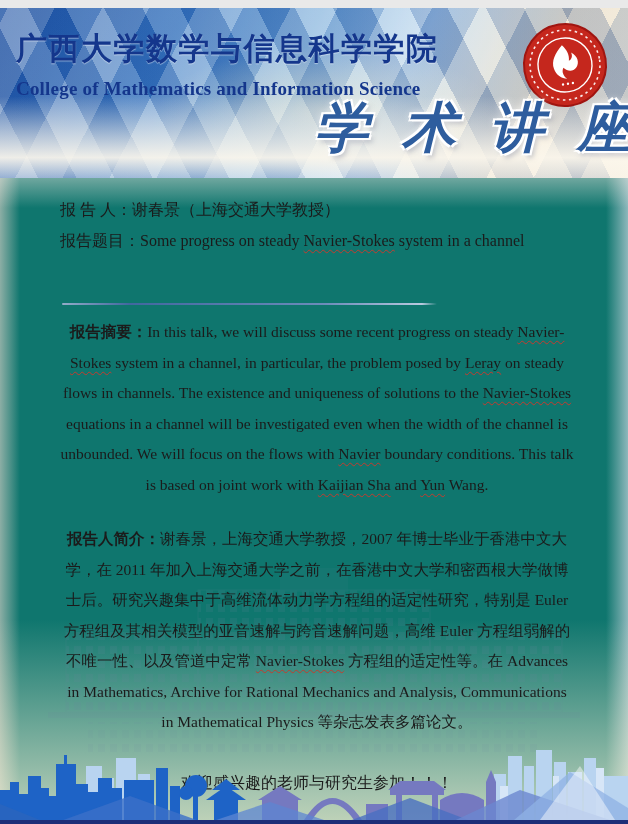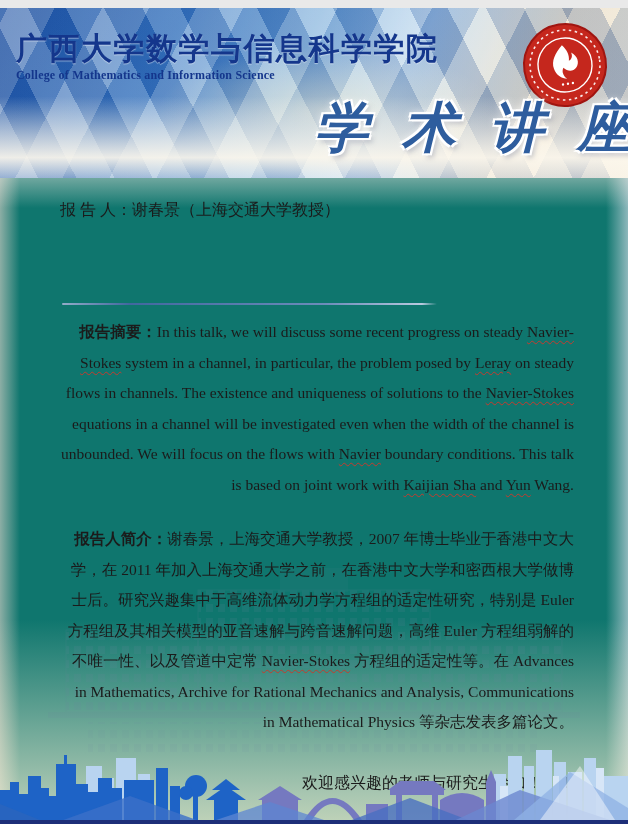--- a/index.html
+++ b/index.html
@@ -25,21 +25,21 @@
       repeating-linear-gradient(63deg, rgba(255,255,255,.20) 0 34px, rgba(24,70,150,.20) 34px 68px),
       repeating-linear-gradient(-63deg, rgba(255,255,255,.24) 0 42px, rgba(28,84,168,.22) 42px 84px),
       linear-gradient(115deg,#1c50a2 0%,#3a79c2 26%,#74a9d8 46%,#b7d4ec 62%,#e6d8bd 80%,#f2e6cc 100%);
   }
   .college-cn{
     position:absolute;top:20px;left:16px;font-size:31px;font-weight:bold;
     color:#14368c;letter-spacing:1.5px;white-space:nowrap;
     text-shadow:0 1px 1px rgba(255,255,255,.45);
   }
   .college-en{
-    position:absolute;top:60px;left:16px;font-size:12px;font-weight:bold;
+    position:absolute;top:70px;left:16px;font-size:19px;font-weight:bold;
     color:#14368c;white-space:nowrap;letter-spacing:.2px;
   }
   .banner-title{
     position:absolute;top:84px;left:13px;width:100%;text-align:right;
     font-size:54px;font-weight:bold;font-style:italic;letter-spacing:10px;
     color:#2e5d9e;white-space:nowrap;
     text-shadow:-2px -2px 0 #fff,2px -2px 0 #fff,-2px 2px 0 #fff,2px 2px 0 #fff,0 0 8px #fff,3px 4px 5px rgba(110,115,140,.5);
   }
   .seal{position:absolute;top:13px;left:521px;width:88px;height:88px;transform:rotate(-9deg);}
   
@@ -49,21 +49,21 @@
   .iline{position:absolute;left:60px;font-size:16px;white-space:nowrap;}
   .iline.speaker{top:176px;}
   .iline.ttl{top:207px;}
   .iline.time{top:240px;}
   .iline.loc{top:266px;}
   .divider{
     position:absolute;left:62px;top:295px;width:375px;height:2px;border-radius:1px;
     background:linear-gradient(to right,#93acc8,#41679f 18%,#6c8cba 70%,#b9c9de 96%,rgba(185,201,222,0));
   }
   .flow{position:absolute;left:60px;top:309px;width:514px;}
-  .para{font-size:15.5px;line-height:30.5px;margin:0 0 19px 0;text-align:right;}
+  .para{font-size:15.5px;line-height:30.5px;margin:0 0 19px 0;text-align:center;}
   .para .lbl{font-weight:bold;}
   .bio{margin-top:24px;font-family:Liberation Serif, serif;}
   .welcome{margin-top:30px;font-size:16px;}
   .wavy{
     text-decoration-line:underline;text-decoration-style:wavy;
     text-decoration-color:#c33b2e;text-decoration-thickness:1px;text-underline-offset:3px;
   }
   
   .skyline{position:absolute;left:0;bottom:0;width:628px;height:86px;z-index:4;display:block;}
 </style>
@@ -101,20 +101,21 @@
       <circle cx="39" cy="63" r="1.2" fill="#ffffff"></circle>
       <circle cx="49" cy="63" r="1.2" fill="#ffffff"></circle>
     </svg>
     <div class="banner-title">学 术 讲 座</div>
   </div>
 
   <div class="content">
 
     <p class="iline speaker"><span>报 告 人：</span><span>谢春景（上海交通大学教授）</span></p>
 
+    <p class="iline ttl"><span>报告题目：</span><span>Some progress on steady </span><span class="wavy">Navier-Stokes</span><span> system in a channel</span></p>
 
 
 
     <div class="divider"></div>
 
     <div class="flow">
       <p class="para abstract"><span class="lbl">报告摘要：</span><span>In this talk, we will discuss some recent progress on steady </span><span class="wavy">Navier-Stokes</span><span> system in a channel, in particular, the problem posed by </span><span class="wavy">Leray</span><span> on steady flows in channels. The existence and uniqueness of solutions to the </span><span class="wavy">Navier-Stokes</span><span> equations in a channel will be investigated even when the width of the channel is unbounded.   We will focus on the flows with </span><span class="wavy">Navier</span><span> boundary conditions. This talk is based on joint work with </span><span class="wavy">Kaijian Sha</span><span> and </span><span class="wavy">Yun</span><span> Wang.</span></p>
 
       <p class="para bio"><span class="lbl">报告人简介：</span><span>谢春景，上海交通大学教授，2007 年博士毕业于香港中文大学，在 2011 年加入上海交通大学之前，在香港中文大学和密西根大学做博士后。研究兴趣集中于高维流体动力学方程组的适定性研究，特别是 Euler 方程组及其相关模型的亚音速解与跨音速解问题，高维 Euler 方程组弱解的不唯一性、以及管道中定常 </span><span class="wavy">Navier-Stokes</span><span> 方程组的适定性等。在 Advances in Mathematics, Archive for Rational Mechanics and Analysis, Communications in Mathematical Physics 等杂志发表多篇论文。</span></p>
 

